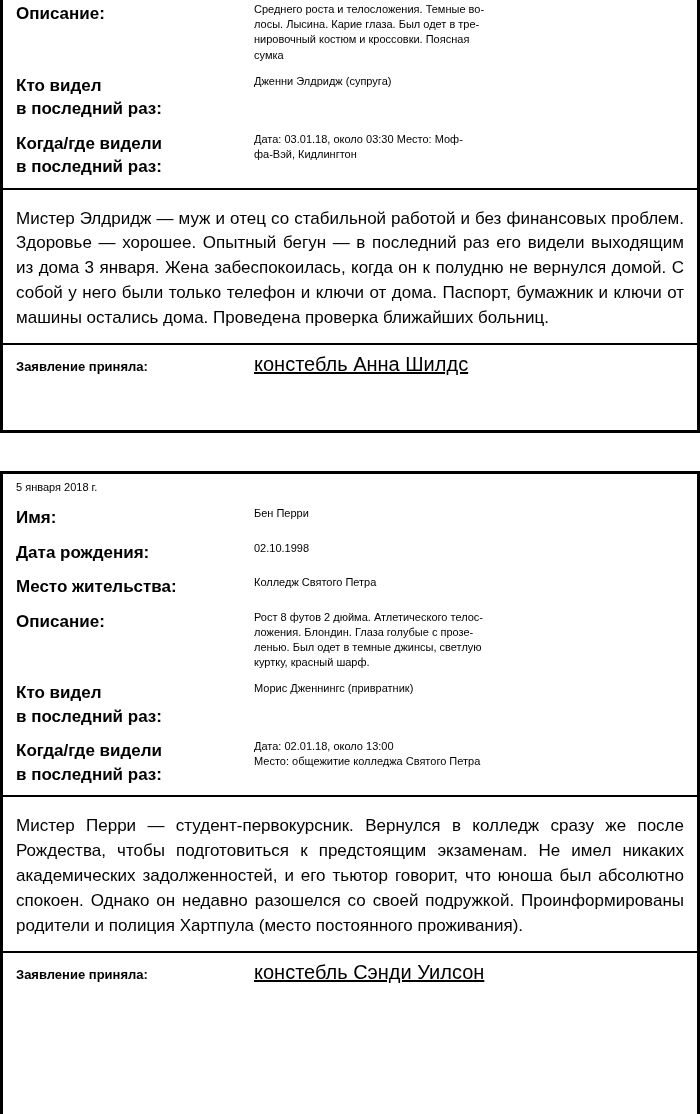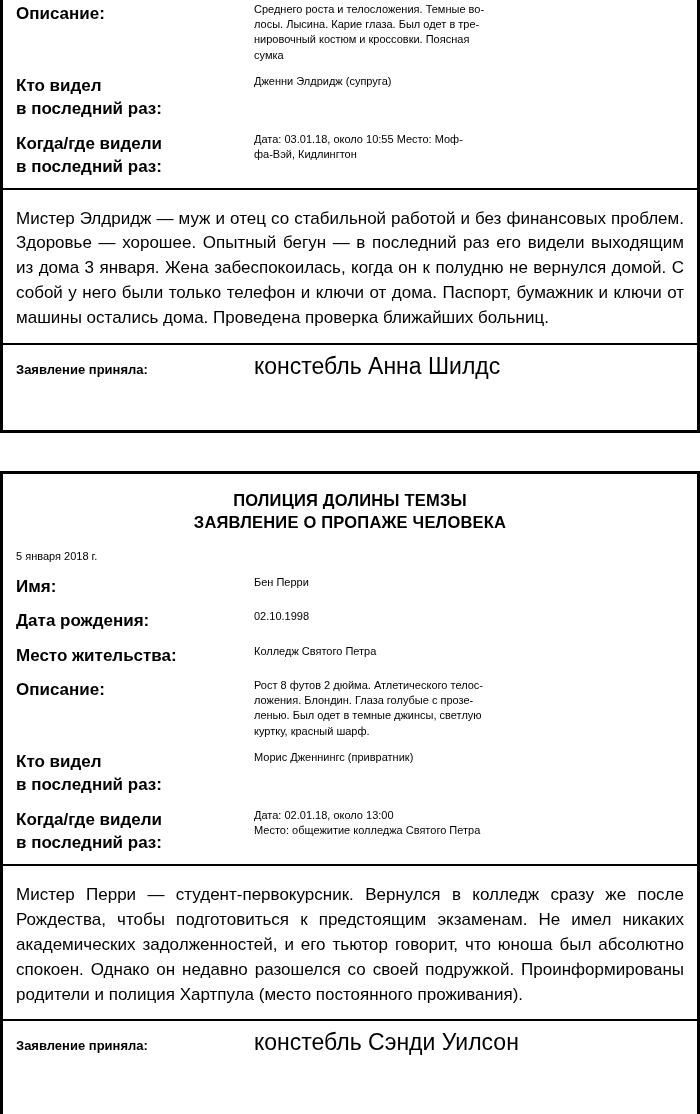--- a/index.html
+++ b/index.html
@@ -100,21 +100,22 @@
     align-items: baseline;
     padding: 8px 0 9px 0;
   }
   .signature-label {
     flex: 0 0 238px;
     font-weight: bold;
     font-size: 13px;
   }
   .signature-value {
     flex: 1 1 auto;
-    font-size: 23px;
+    font-size: 20px;
+    text-decoration: underline;
   }
 </style>
 </head>
 <body>
 
 <div class="page">
 
   <div class="report report--top">
     <div class="report-inner">
 
@@ -128,45 +129,41 @@
 
       <div class="field">
         <div class="field-label">Кто видел
 в последний раз:</div>
         <div class="field-value">Дженни Элдридж (супруга)</div>
       </div>
 
       <div class="field">
         <div class="field-label">Когда/где видели
 в последний раз:</div>
-        <div class="field-value">Дата: 03.01.18, около 10:55 Место: Моф-
+        <div class="field-value">Дата: 03.01.18, около 03:30 Место: Моф-
 фа-Вэй, Кидлингтон</div>
       </div>
 
       <div class="divider"></div>
 
       <div class="narrative">Мистер Элдридж — муж и отец со стабильной работой и без финансовых проблем. Здоровье — хорошее. Опытный бегун — в последний раз его видели выходящим из дома 3 января. Жена забеспокоилась, когда он к полудню не вернулся домой. С собой у него были только телефон и ключи от дома. Паспорт, бумажник и ключи от машины остались дома. Проведена проверка ближайших больниц.</div>
 
       <div class="divider"></div>
 
       <div class="signature">
         <div class="signature-label">Заявление приняла:</div>
         <div class="signature-value">констебль Анна Шилдс</div>
       </div>
 
     </div>
   </div>
 
   <div class="report report--bottom">
     <div class="report-inner">
 
-      <div class="heading">
-        <span class="heading-line">ПОЛИЦИЯ ДОЛИНЫ ТЕМЗЫ</span>
-        <span class="heading-line">ЗАЯВЛЕНИЕ О ПРОПАЖЕ ЧЕЛОВЕКА</span>
-      </div>
 
       <div class="field">
         <div class="field-value">5 января 2018 г.</div>
       </div>
 
       <div class="field">
         <div class="field-label">Имя:</div>
         <div class="field-value">Бен Перри</div>
       </div>
 

